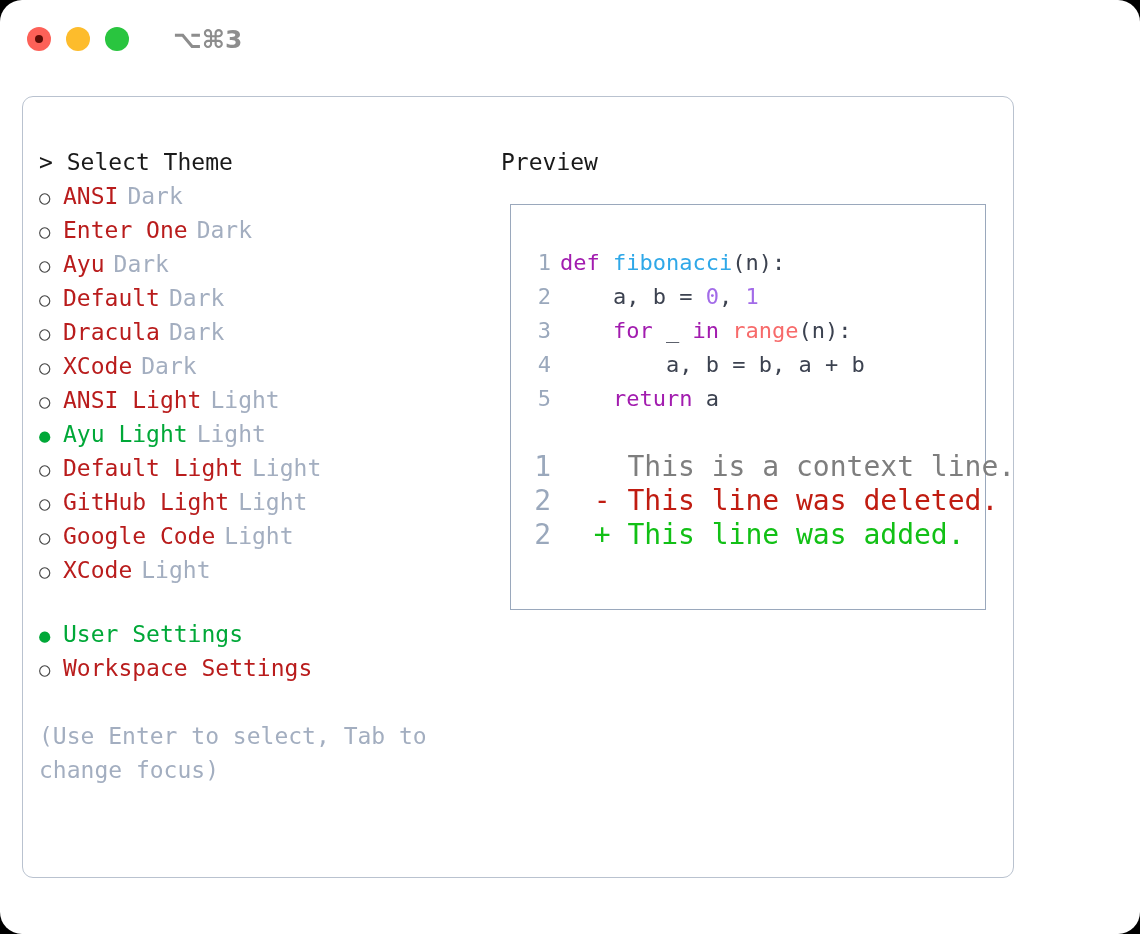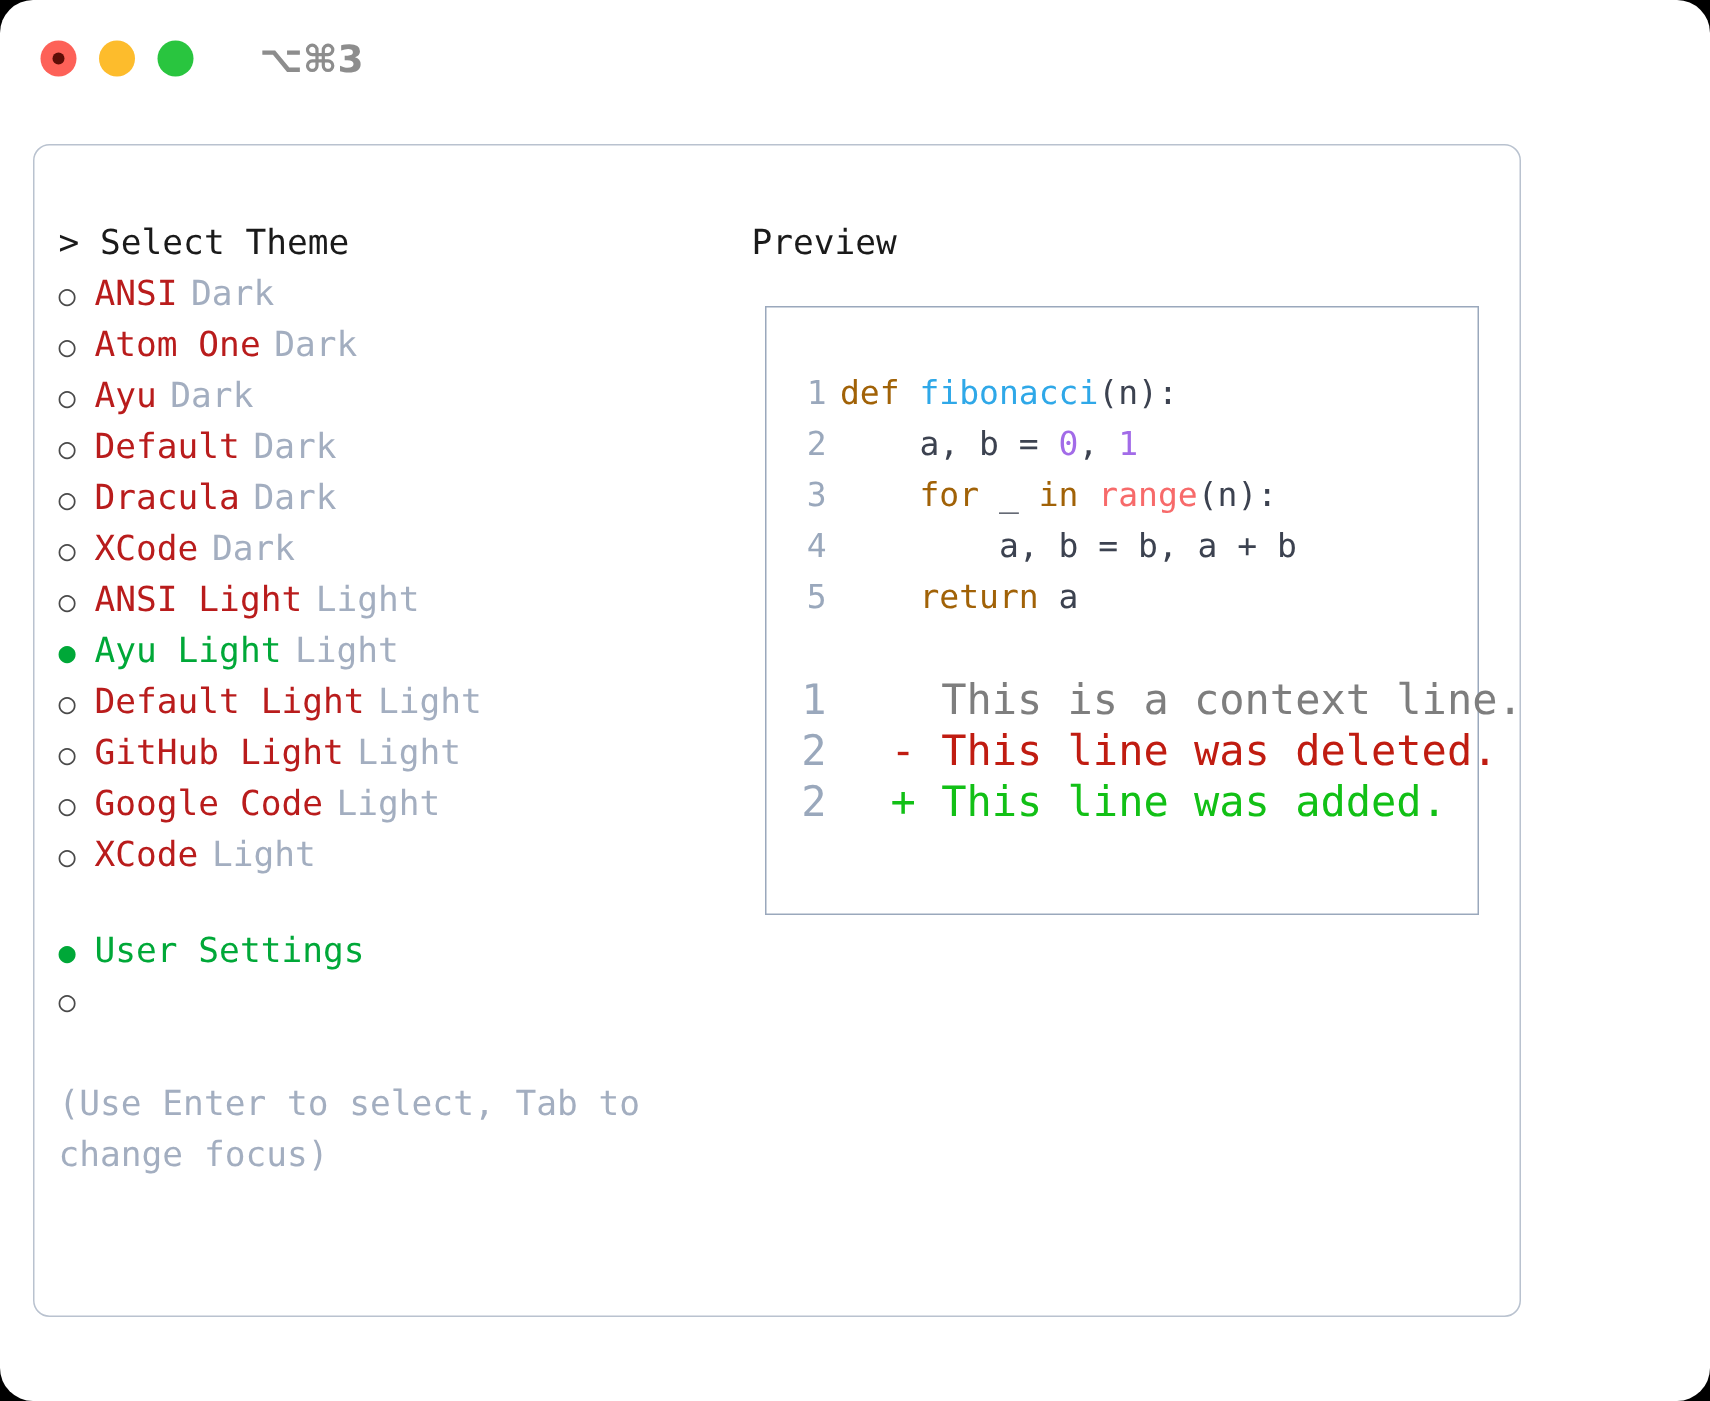--- a/index.html
+++ b/index.html
@@ -167,21 +167,21 @@
     white-space: pre;
   }
   .cline { white-space: pre; }
   .ln {
     color: #9aa8bc;
     display: inline-block;
     width: 26px;
     text-align: right;
     margin-right: 9px;
   }
-  .kw   { color: #a16207; }
+  .kw   { color: #a21caf; }
   .fn   { color: #2fa8e8; }
   .num  { color: #a26be8; }
   .blt  { color: #f76a6a; }
   .pl   { color: #3c4250; }
 
   .diff-block {
     position: absolute;
     left: 14px;
     top: 245px;
     font-size: 28px;
@@ -206,39 +206,39 @@
     <div class="shortcut">⌥⌘3</div>
   </div>
 
   <div class="frame">
 
     <div class="left-col">
       <div class="section-title">&gt; Select Theme</div>
 
       <div class="opt-list" id="theme-list">
           <div class="opt"><span class="bullet">○</span><span class="opt-label">ANSI</span><span class="opt-tag">Dark</span></div>
-          <div class="opt"><span class="bullet">○</span><span class="opt-label">Atom One</span><span class="opt-tag">Dark</span></div>
+          <div class="opt"><span class="bullet">○</span><span class="opt-label">Enter One</span><span class="opt-tag">Dark</span></div>
           <div class="opt"><span class="bullet">○</span><span class="opt-label">Ayu</span><span class="opt-tag">Dark</span></div>
           <div class="opt"><span class="bullet">○</span><span class="opt-label">Default</span><span class="opt-tag">Dark</span></div>
           <div class="opt"><span class="bullet">○</span><span class="opt-label">Dracula</span><span class="opt-tag">Dark</span></div>
           <div class="opt"><span class="bullet">○</span><span class="opt-label">XCode</span><span class="opt-tag">Dark</span></div>
           <div class="opt"><span class="bullet">○</span><span class="opt-label">ANSI Light</span><span class="opt-tag">Light</span></div>
           <div class="opt selected"><span class="bullet">●</span><span class="opt-label">Ayu Light</span><span class="opt-tag">Light</span></div>
           <div class="opt"><span class="bullet">○</span><span class="opt-label">Default Light</span><span class="opt-tag">Light</span></div>
           <div class="opt"><span class="bullet">○</span><span class="opt-label">GitHub Light</span><span class="opt-tag">Light</span></div>
           <div class="opt"><span class="bullet">○</span><span class="opt-label">Google Code</span><span class="opt-tag">Light</span></div>
           <div class="opt"><span class="bullet">○</span><span class="opt-label">XCode</span><span class="opt-tag">Light</span></div>
         </div>
 
       <div class="spacer-gap"></div>
 
 
       <div class="opt-list" id="apply-list">
           <div class="opt selected"><span class="bullet">●</span><span class="opt-label">User Settings</span></div>
-          <div class="opt"><span class="bullet">○</span></div>
+          <div class="opt"><span class="bullet">○</span><span class="opt-label">Workspace Settings</span></div>
         </div>
 
       <div class="hint">(Use Enter to select, Tab to change focus)</div>
     </div>
 
     <div class="right-col">
       <div class="preview-title">Preview</div>
 
       <div class="preview-panel">
         <div class="code" id="code-block"><div class="cline"><span class="ln">1</span><span class="kw">def </span><span class="fn">fibonacci</span><span class="pl">(n):</span></div><div class="cline"><span class="ln">2</span><span class="pl">    a, b = </span><span class="num">0</span><span class="pl">, </span><span class="num">1</span></div><div class="cline"><span class="ln">3</span><span class="pl">    </span><span class="kw">for</span><span class="pl"> _ </span><span class="kw">in</span><span class="pl"> </span><span class="blt">range</span><span class="pl">(n):</span></div><div class="cline"><span class="ln">4</span><span class="pl">        a, b = b, a + b</span></div><div class="cline"><span class="ln">5</span><span class="pl">    </span><span class="kw">return</span><span class="pl"> a</span></div></div>

